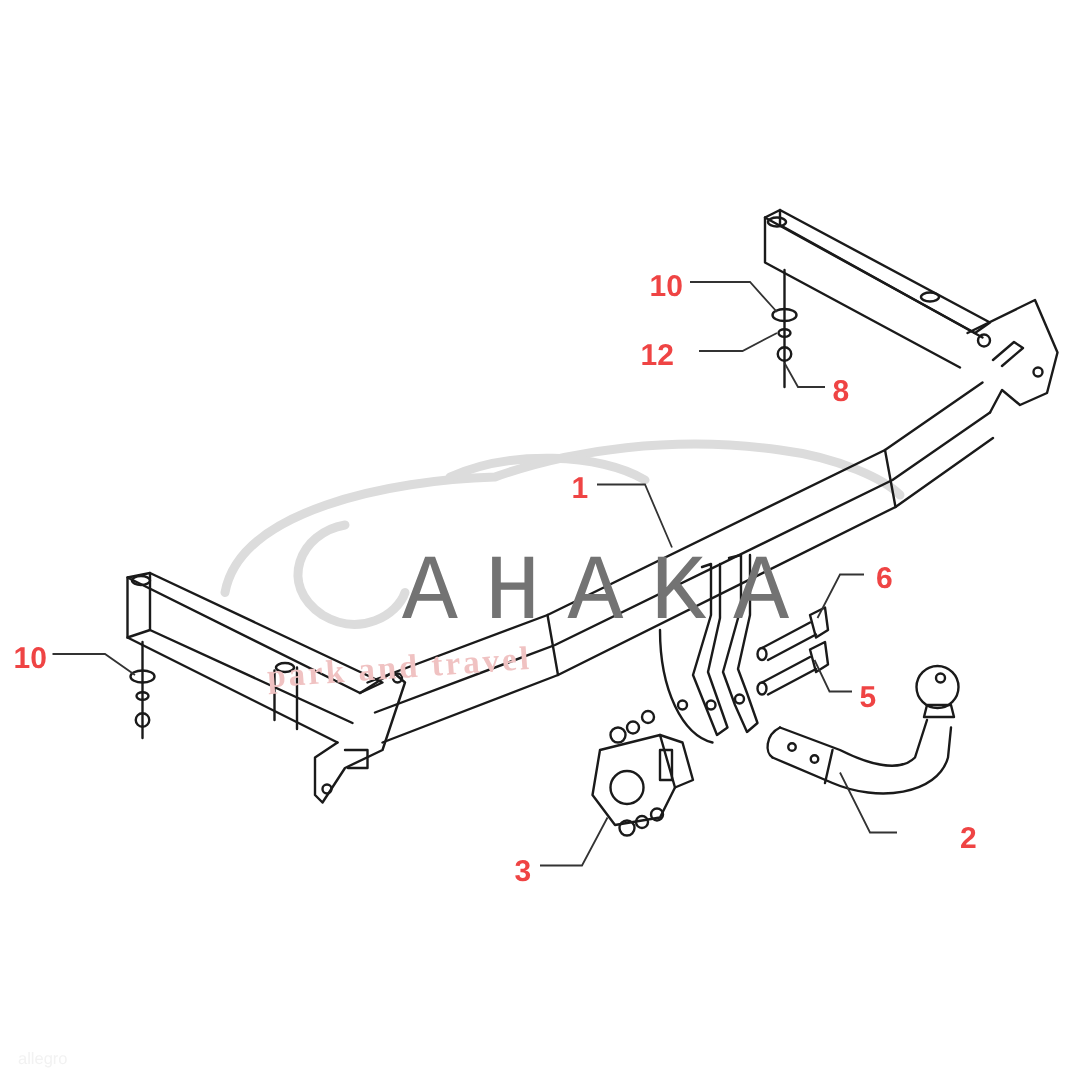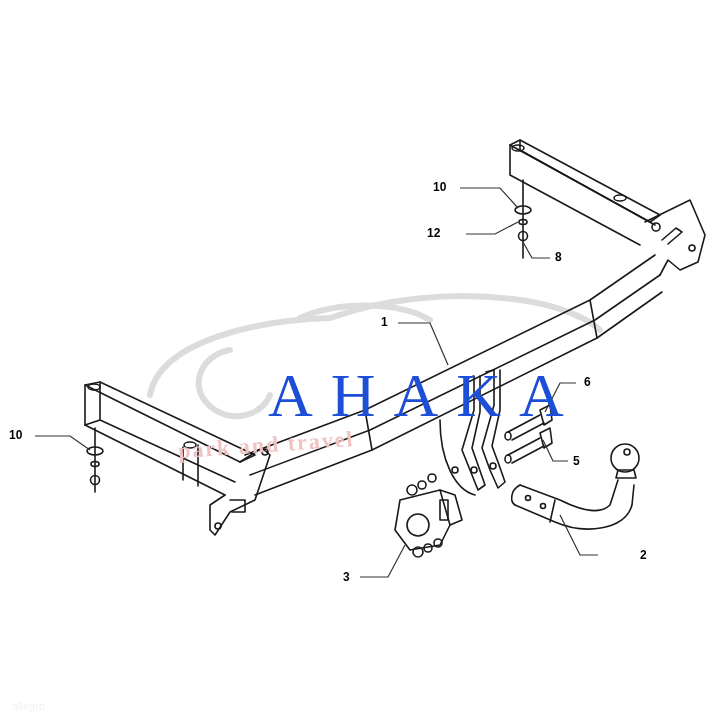--- a/index.html
+++ b/index.html
@@ -1,19 +1,19 @@
 <!DOCTYPE html>
 <html><head>
 <meta charset="utf-8">
 <style>
   html, body { margin: 0; padding: 0; background: #ffffff; }
   body { width: 720px; height: 720px; overflow: hidden; position: relative; font-family: "Liberation Sans", sans-serif; }
   #canvas { position: absolute; left: 0; top: 0; width: 720px; height: 720px; }
-  .label { position: absolute; font-family: "Liberation Sans", sans-serif; font-weight: bold; font-size: 12px; color: #000000; line-height: 1; }
-  .wm-text { position: absolute; font-family: Liberation Serif, serif; letter-spacing: 18px; color: #1d4ed8; font-size: 62px; }
+  .label { position: absolute; font-family: "Liberation Sans", sans-serif; font-weight: bold; font-size: 20px; color: #ef4444; line-height: 1; }
+  .wm-text { position: absolute; font-family: Liberation Mono, monospace; letter-spacing: 18px; color: #737373; font-size: 62px; }
   .wm-sub { position: absolute; font-family: "Liberation Serif", serif; color: #f0c2c2; font-size: 22px; font-weight: bold; letter-spacing: 2px; }
   .corner-mark { position: absolute; font-family: "Liberation Sans", sans-serif; font-size: 11px; color: #f2f2f2; }
 </style>
 </head>
 <body>
 
 <svg id="canvas" viewBox="0 0 720 720" xmlns="http://www.w3.org/2000/svg">
 
   <g fill="none" stroke="#dcdcdc" stroke-width="6" stroke-linecap="round">
     <path d="M150,395 C160,340 260,320 330,318 C380,300 450,290 520,300 C560,305 590,320 600,330"></path>

